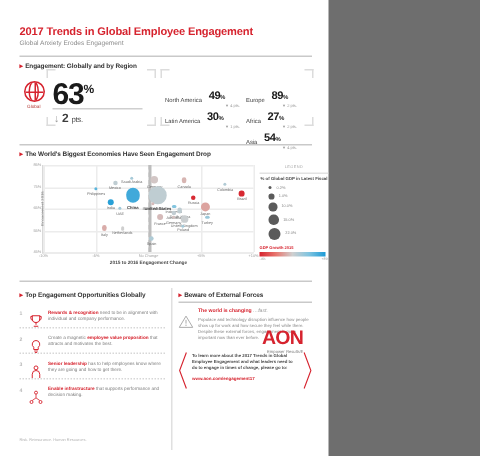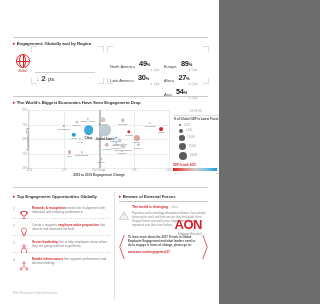--- a/index.html
+++ b/index.html
@@ -93,33 +93,38 @@
   .logosub{font-size:2.8px;color:#7d7d7d;margin-top:1px;}
 
   .foot{position:absolute;left:9px;bottom:5px;font-size:2.6px;color:#b5b5b5;}
 </style>
 </head>
 <body>
 
 <div class="page">
 <div class="sheet">
 
+  <div class="hdr">
+    <h1>2017 Trends in Global Employee Engagement</h1>
+    <h2>Global Anxiety Erodes Engagement</h2>
+  </div>
   <div class="rule" style="top:33px;"></div>
 
   <div class="sect" style="left:9px;top:37px;">
     <span class="car">▸</span><span>Engagement: Globally and by Region</span>
   </div>
 
   <div class="globalbox">
     <div class="gicon">
       <div class="globe">
             <div class="m1"></div>
           </div>
       <div class="glabel">Global</div>
     </div>
+    <div class="bigpct"><span>63</span><sup>%</sup></div>
     <div class="gline"></div>
     <div class="delta"><span class="arw">↓</span> <span>2</span> <span class="un">pts.</span></div>
   </div>
 
   <div class="brk" style="left:27px;top:42px;width:5px;height:5px;border-right:none;border-bottom:none;"></div>
   <div class="brk" style="left:94px;top:42px;width:5px;height:5px;border-left:none;border-bottom:none;"></div>
   <div class="brk" style="left:27px;top:74px;width:5px;height:5px;border-right:none;border-top:none;"></div>
   <div class="brk" style="left:94px;top:74px;width:5px;height:5px;border-left:none;border-top:none;"></div>
   <div class="brk" style="left:103px;top:42px;width:5px;height:5px;border-right:none;border-bottom:none;"></div>
   <div class="brk" style="left:199px;top:42px;width:5px;height:5px;border-left:none;border-bottom:none;"></div>

